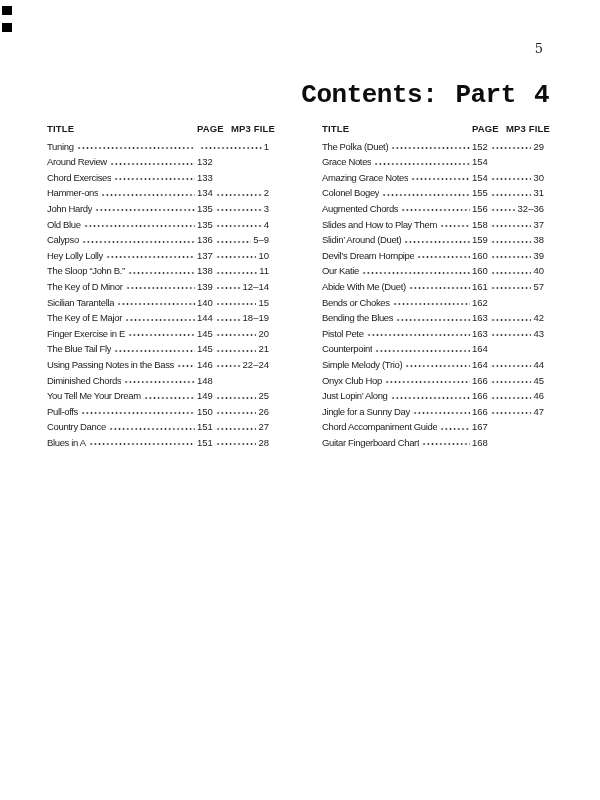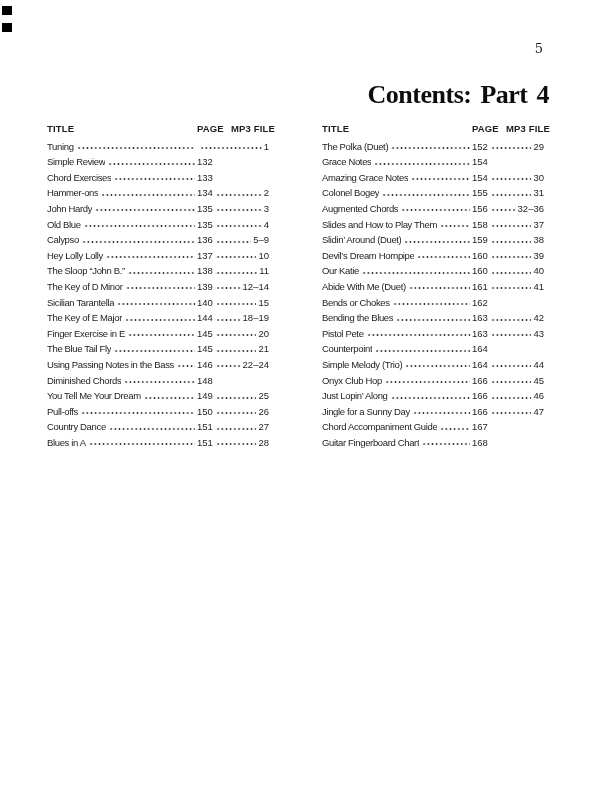--- a/index.html
+++ b/index.html
@@ -11,21 +11,21 @@
   .regmark{position:absolute;left:2px;width:10px;height:9px;background:#000;}
   .regmark.m1{top:6px;}
   .regmark.m2{top:23px;}
   .page-num{
     position:absolute;top:41px;right:57px;
     font-family:"DejaVu Serif","Liberation Serif",serif;
     font-size:13px;color:#222;
   }
   .main-title{
     position:absolute;top:63px;right:51px;
-    font-family:Liberation Serif, serif;
+    font-family:Liberation Mono, monospace;
     font-weight:bold;font-size:26px;letter-spacing:-0.5px;word-spacing:3px;
     color:#0d0d0d;white-space:nowrap;
   }
   .col{position:absolute;top:119px;width:228px;font-size:9.5px;}
   .col-left{left:47px;}
   .col-right{left:322px;}
   .hdr{position:relative;height:15px;margin-bottom:3px;font-weight:bold;letter-spacing:0.15px;}
   .hdr span{position:absolute;bottom:0;white-space:nowrap;}
   .h-title{left:0;}
   .h-page{left:150px;}
@@ -63,21 +63,21 @@
   <div id="rows-left">
       <div class="row">
         <span class="t">Tuning</span>
         <span class="lead"></span>
         <span class="grp">
           <span class="lead2"></span>
           <span class="m">1</span>
         </span>
       </div>
       <div class="row">
-        <span class="t">Simple Review</span>
+        <span class="t">Around Review</span>
         <span class="lead"></span>
         <span class="grp">
           <span class="pg">132</span>
         </span>
       </div>
       <div class="row">
         <span class="t">Chord Exercises</span>
         <span class="lead"></span>
         <span class="grp">
           <span class="pg">133</span>
@@ -322,21 +322,21 @@
           <span class="lead2"></span>
           <span class="m">40</span>
         </span>
       </div>
       <div class="row">
         <span class="t">Abide With Me (Duet)</span>
         <span class="lead"></span>
         <span class="grp">
           <span class="pg">161</span>
           <span class="lead2"></span>
-          <span class="m">41</span>
+          <span class="m">57</span>
         </span>
       </div>
       <div class="row">
         <span class="t">Bends or Chokes</span>
         <span class="lead"></span>
         <span class="grp">
           <span class="pg">162</span>
         </span>
       </div>
       <div class="row">

